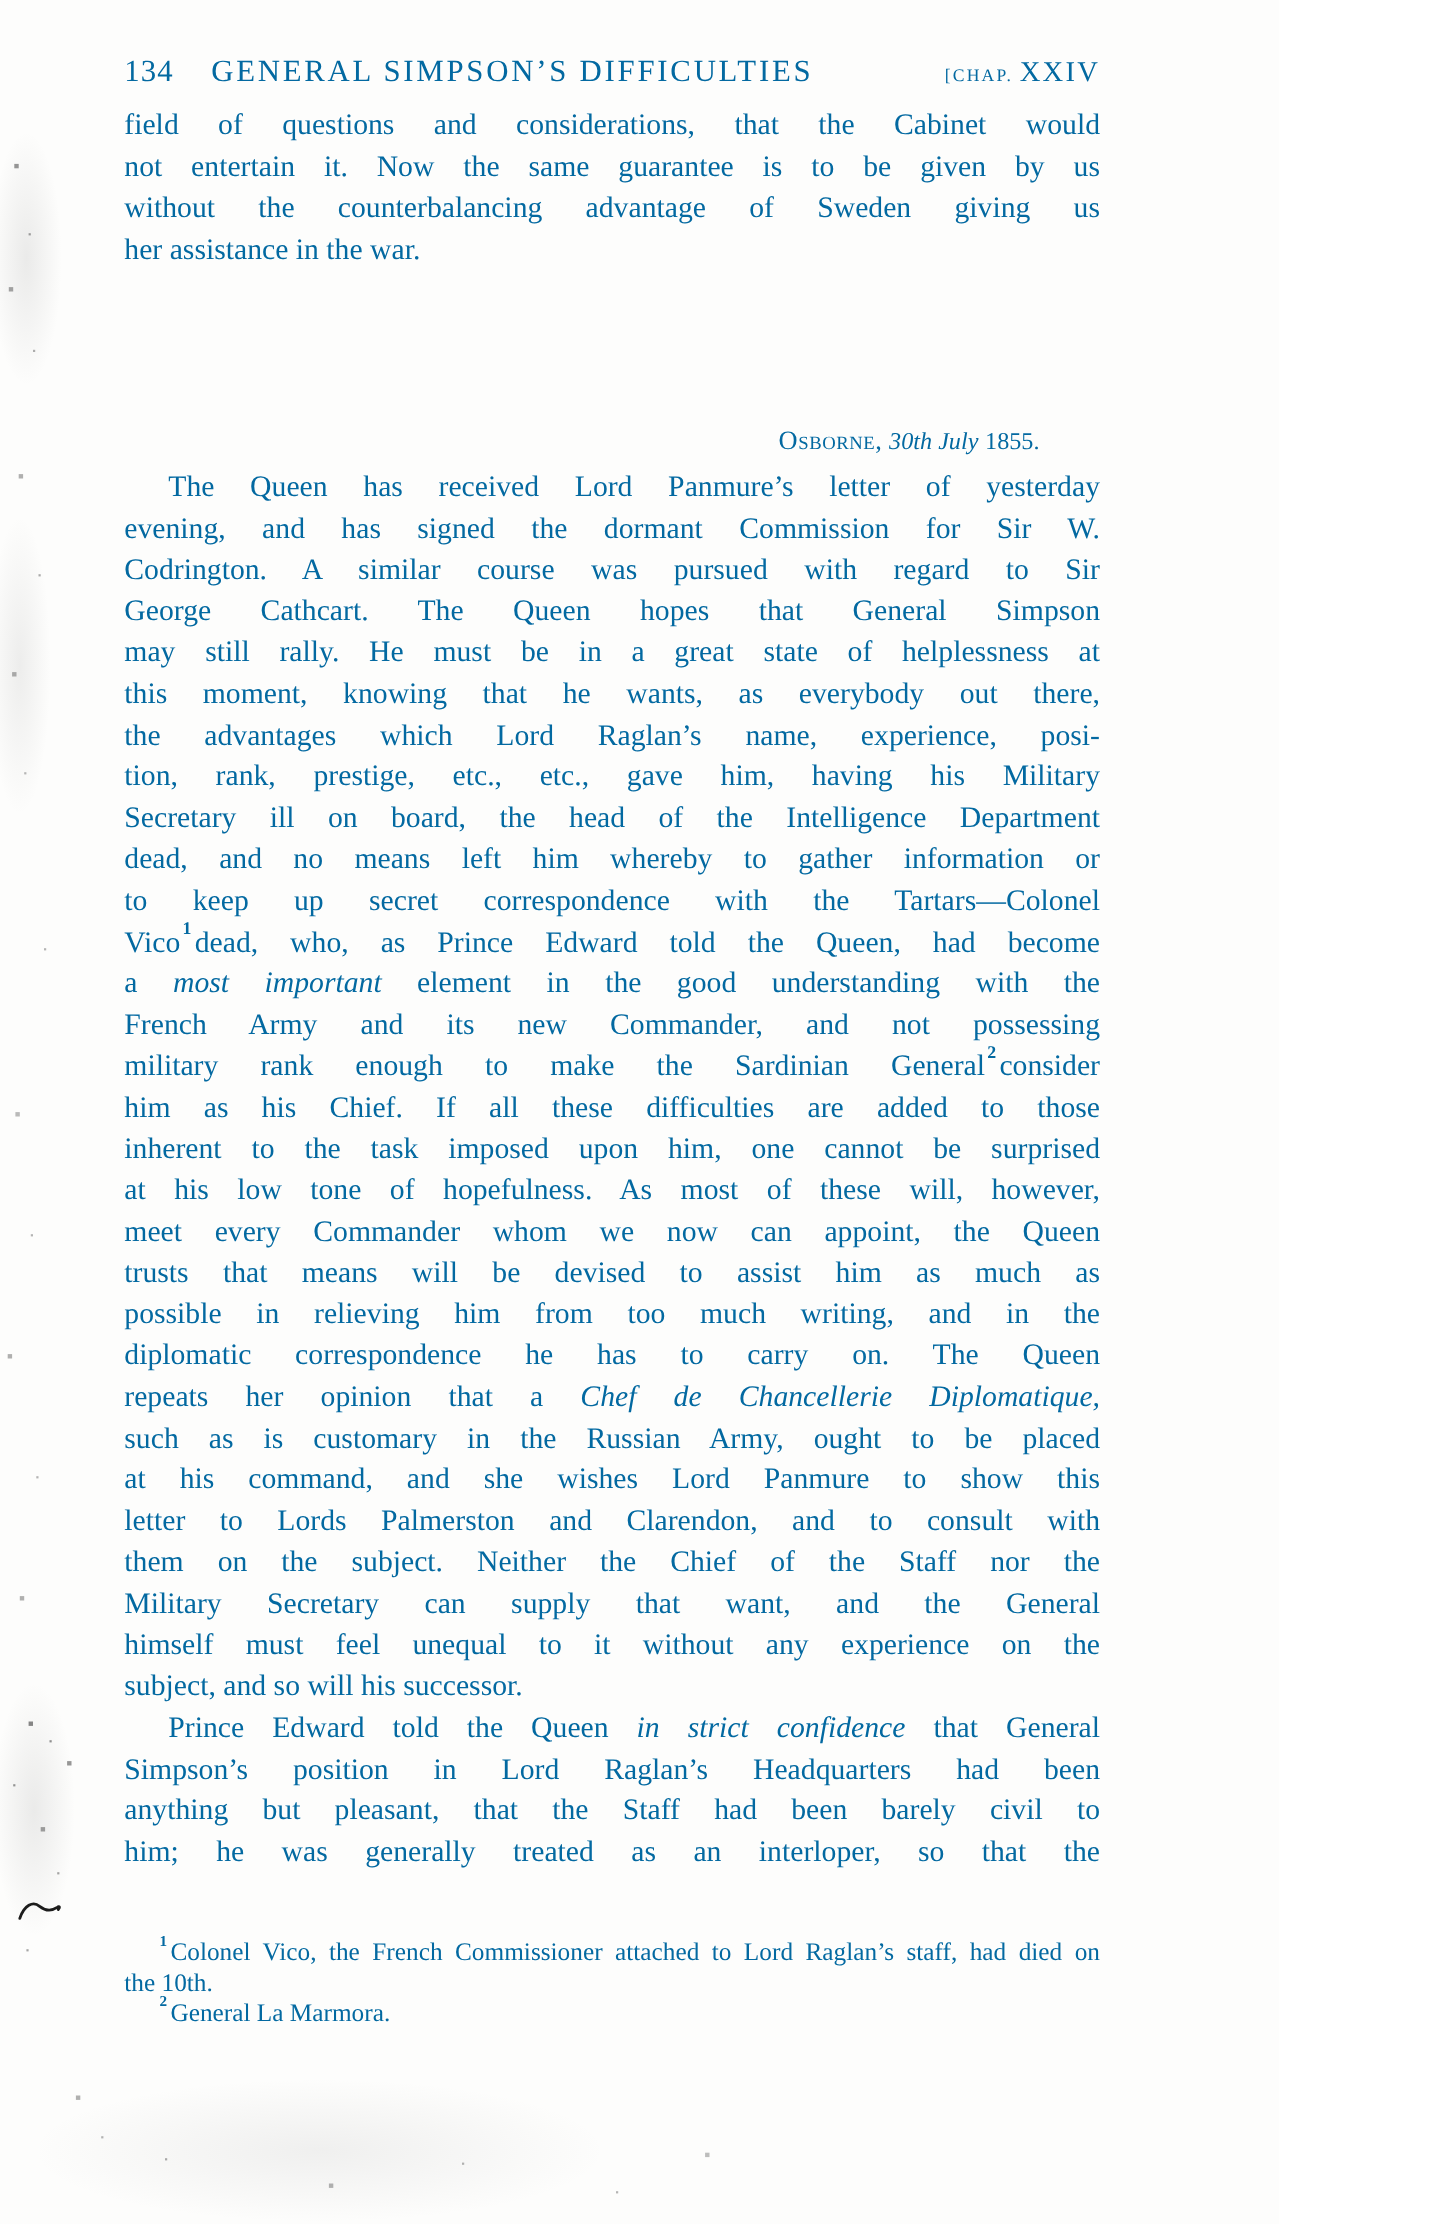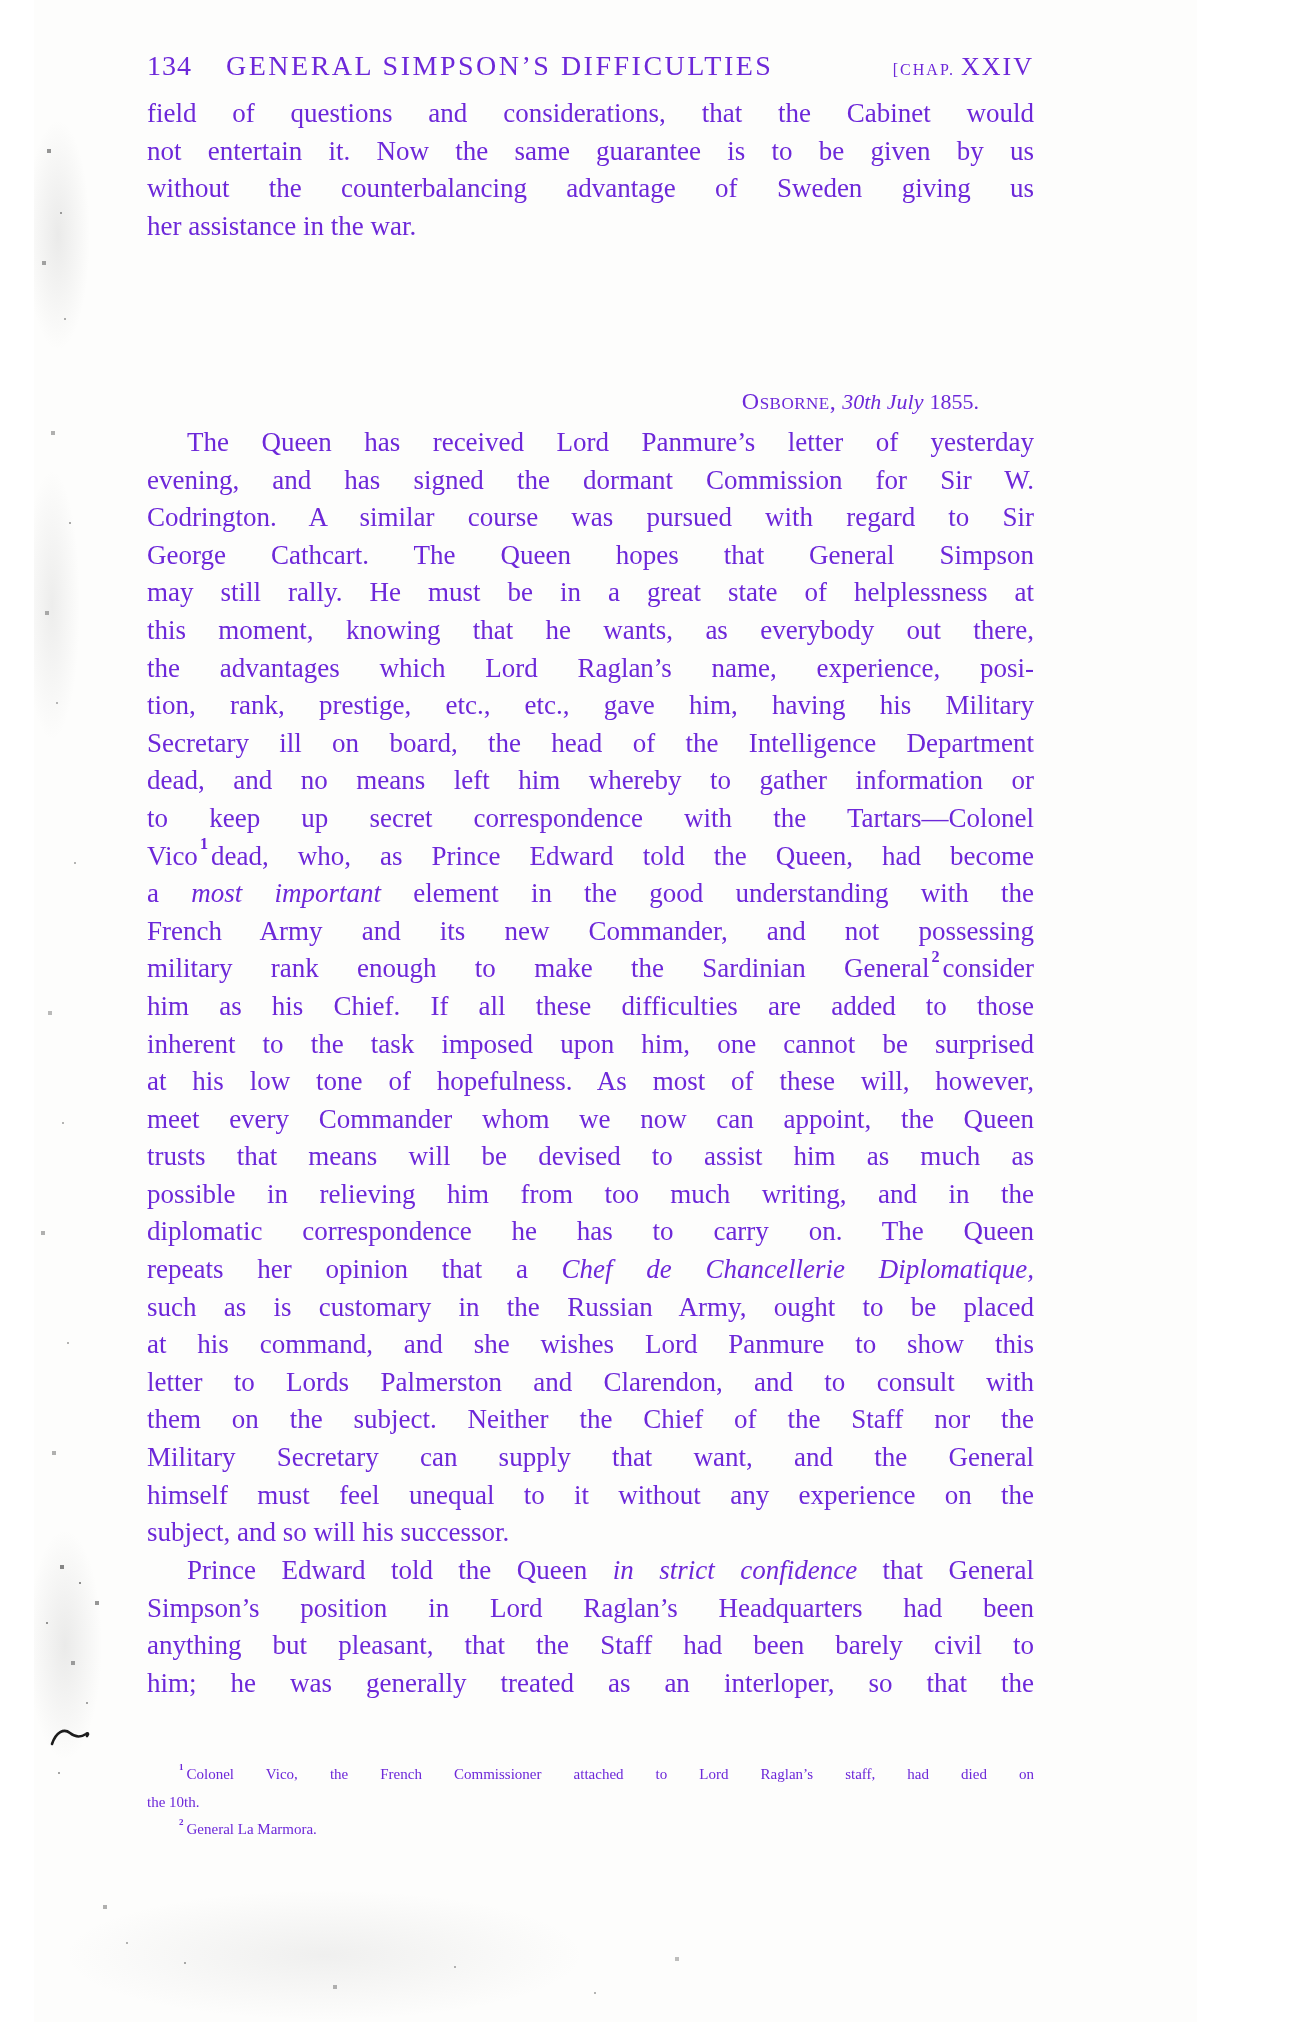--- a/index.html
+++ b/index.html
@@ -2,22 +2,21 @@
 <html><head>
 <meta charset="utf-8">
 <style>
   html,body{margin:0;padding:0;background:#ffffff;}
   .page{
     position:relative;
     width:1163px;height:2022px;
     background:#fdfdfc;
     overflow:hidden;
     font-family:"Liberation Serif","DejaVu Serif",serif;
-    color:#6d28d9;
-    margin-left:34px;
+    color:#0369a1;
   }
   
   .runhead{
     position:absolute;left:113px;top:50px;width:887px;
     display:flex;align-items:baseline;
   }
   .pgnum{font-size:28px;letter-spacing:1px;}
   .runtitle{font-size:28px;letter-spacing:2.5px;margin-left:34px;}
   .chap{margin-left:auto;letter-spacing:2px;white-space:nowrap;}
   .chap-small{font-size:16px;}
@@ -46,21 +45,21 @@
   }
   .dateline{
     position:absolute;left:113px;top:388px;width:832px;
     text-align:right;font-size:22px;
   }
   .dateline .sc{font-variant:small-caps;font-size:24px;letter-spacing:0.5px;}
   .dateline .it{margin:0 6px;}
   #para1{top:424px;}
   #para2{top:1552px;}
   .footnotes{top:1761px;}
-  .footnotes .tline{font-size:15px;line-height:27.5px;}
+  .footnotes .tline{font-size:23px;line-height:27.5px;}
   .footnotes .tline.ind{text-indent:30px;}
   .footnotes .tline sup{top:-0.3em;}
   
   .ink{position:absolute;background:#0b0b0b;filter:blur(0.6px);}
   .blob-top{
     left:1206px;top:4px;width:58px;height:66px;
     clip-path:polygon(32% 0,55% 10%,72% 0,88% 4%,100% 28%,96% 55%,100% 86%,78% 100%,60% 82%,64% 48%,44% 72%,26% 56%,12% 34%,22% 12%);
     transform:rotate(4deg);
   }
   .blob-mid{

